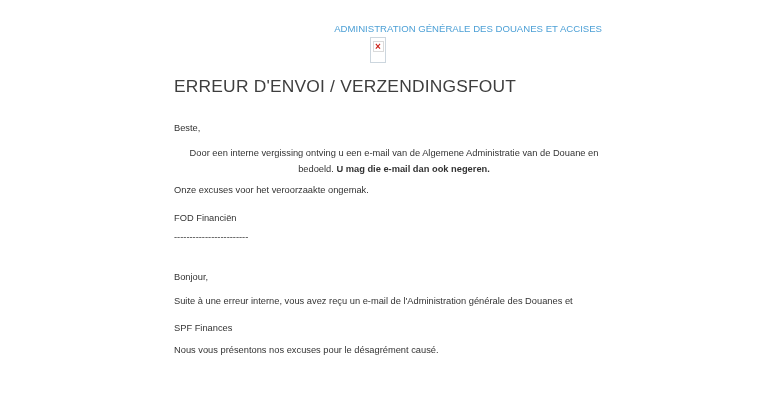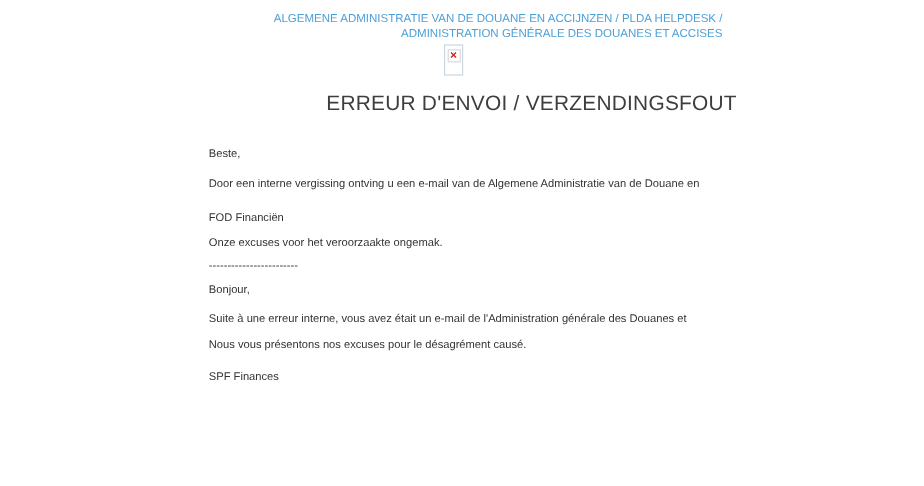--- a/index.html
+++ b/index.html
@@ -49,74 +49,74 @@
   }
   
   h1.title {
     margin-top: 13px;
     font-size: 17.4px;
     line-height: 22px;
     font-weight: 400;
     color: #3e3e3e;
     letter-spacing: 0.2px;
     white-space: nowrap;
-    text-align: right;
   }
   
   .txt {
     font-size: 9.3px;
     line-height: 16px;
     color: #333333;
     white-space: nowrap;
   }
   .para .line { white-space: nowrap; }
   .m-beste   { margin-top: 23px; }
-  .m-para-nl { margin-top: 9px; }
+  .m-para-nl { margin-top: 9px; text-align: center; }
   .m-onze    { margin-top: 5px; }
   .m-fod     { margin-top: 12px; }
   .m-divider { margin-top: 3px; }
-  .m-bonjour { margin-top: 4px; }
+  .m-bonjour { margin-top: 24px; }
   .m-para-fr { margin-top: 8px; }
   .m-nous    { margin-top: 6px; }
   .m-spf     { margin-top: 11px; }
   b { font-weight: 700; }
 </style>
 </head>
 <body>
 
 <div class="content">
 
   <div class="org-header">
-    <span>ALGEMENE ADMINISTRATIE VAN DE DOUANE EN ACCIJNZEN / PLDA HELPDESK /</span><br>
+    <br>
     <span>ADMINISTRATION GÉNÉRALE DES DOUANES ET ACCISES</span>
   </div>
 
   <div class="icon-row">
     <span class="broken-img">
       <span class="broken-x">×</span>
     </span>
   </div>
 
   <h1 class="title">ERREUR D'ENVOI / VERZENDINGSFOUT</h1>
 
   <p class="txt m-beste">Beste,</p>
 
   <div class="txt para m-para-nl">
       <div class="line"><span>Door een interne vergissing ontving u een e-mail van de Algemene Administratie van de Douane en</span></div>
+      <div class="line"><span>bedoeld. </span><b>U mag die e-mail dan ook negeren.</b></div>
     </div>
 
+  <p class="txt m-onze">Onze excuses voor het veroorzaakte ongemak.</p>
+
   <p class="txt m-fod">FOD Financiën</p>
-
-  <p class="txt m-onze">Onze excuses voor het veroorzaakte ongemak.</p>
 
   <p class="txt m-divider">------------------------</p>
 
   <p class="txt m-bonjour">Bonjour,</p>
 
   <div class="txt para m-para-fr">
-      <div class="line"><span>Suite à une erreur interne, vous avez était un e-mail de l'Administration générale des Douanes et</span></div>
+      <div class="line"><span>Suite à une erreur interne, vous avez reçu un e-mail de l'Administration générale des Douanes et</span></div>
     </div>
 
+  <p class="txt m-spf">SPF Finances</p>
+
   <p class="txt m-nous">Nous vous présentons nos excuses pour le désagrément causé.</p>
-
-  <p class="txt m-spf">SPF Finances</p>
 
 </div>
 
 </body></html>

